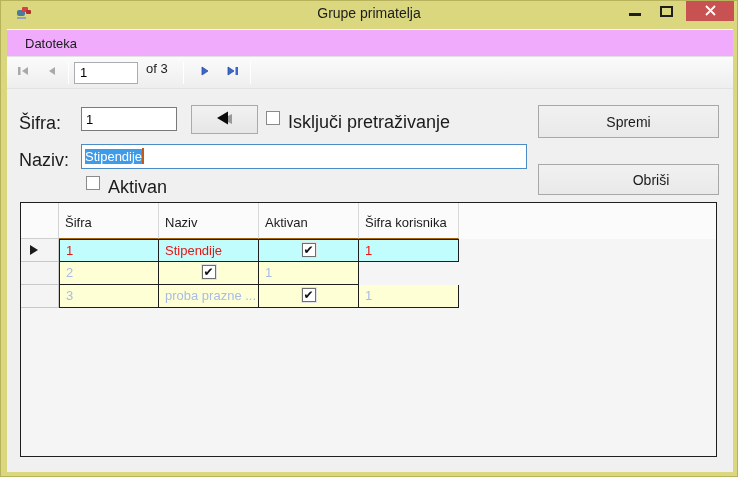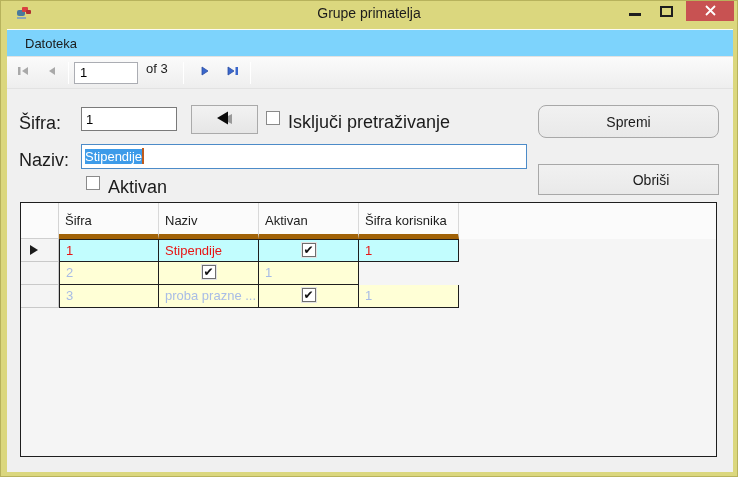--- a/index.html
+++ b/index.html
@@ -13,21 +13,21 @@
   .app-icon { position:absolute; left:14px; top:5px; width:20px; height:17px; }
   .title { position:absolute; left:0; top:4px; width:100%; text-align:center;
            font-size:14px; color:#1c1c1c; }
   .btn-min { position:absolute; right:96px; top:12px; width:12px; height:3px; background:#1e1e1e; cursor:default; }
   .btn-max { position:absolute; right:64px; top:5px; width:13px; height:11px; border:2px solid #1e1e1e; background:transparent; cursor:default; }
   .btn-close { position:absolute; right:3px; top:0; width:48px; height:20px; background:#c85252;
                display:flex; align-items:center; justify-content:center; cursor:default; }
   
   .client { position:absolute; left:6px; top:28px; width:726px; height:443px;
             background:#f0f0f0; border-top:1px solid #fbfaf2; }
-  .menubar { position:absolute; left:0; top:0; width:100%; height:26px; background:#7dd3fc; }
+  .menubar { position:absolute; left:0; top:0; width:100%; height:26px; background:#f0abfc; }
   .menu-item { display:inline-block; margin-left:14px; margin-top:6px; font-size:13px; color:#1b1b1b; padding:0 4px; }
   .toolbar { position:absolute; left:0; top:26px; width:100%; height:33px;
              background:linear-gradient(#fbfbfb,#eeeeee);
              border-top:1px solid #e2e2e2; border-bottom:1px solid #e2e2e2;
              display:flex; align-items:center; }
   .tbtn { width:24px; height:24px; border:none; background:transparent; display:flex;
           align-items:center; justify-content:center; margin-left:4px; }
   .tsep { width:1px; height:22px; background:#c6c6c6; border-right:1px solid #ffffff; margin:0 5px; }
   .nav-pos { width:64px; height:22px; border:1px solid #abadb3; font-size:13px; padding-left:5px;
              font-family:inherit; }
@@ -45,21 +45,21 @@
   .naziv-box { position:absolute; left:74px; top:114px; width:446px; height:25px;
                background:#fff; border:1px solid #4c8bc8; font-size:13px; line-height:23px;
                padding-left:3px; white-space:nowrap; overflow:hidden; }
   .sel-text { background:#3d9be9; color:#ffffff; }
   .caret { display:inline-block; width:2px; height:16px; background:#bf5b1d; vertical-align:-3px; }
   
   .grid { position:absolute; left:13px; top:172px; width:697px; height:255px;
           background:#f5f5f5; border:1px solid #1e1e1e; overflow:hidden; }
   .grid-header { display:flex; height:36px; background:#fbfbfb; }
   .g-corner { width:38px; border-right:1px solid #d4d4d4; border-bottom:1px solid #cfcfcf; background:#fbfbfb; }
-  .g-col { width:100px; border-right:1px solid #d9d9d9; border-bottom:5px solid #a16207;
+  .g-col { width:100px; border-right:1px solid #d9d9d9; border-bottom:1px solid #a16207;
            font-size:13px; color:#1b1b1b; padding:3px 2px 0 6px; line-height:15px;
            display:flex; align-items:center; background:#fbfbfb; }
   .grid-row { display:flex; height:23px; }
   .g-rowhead { width:38px; background:#f4f4f4; border-right:1px solid #c9c9c9; border-bottom:1px solid #c9c9c9;
                display:flex; align-items:center; justify-content:center; }
   .row-arrow { width:0; height:0; border-left:8px solid #1b1b1b; border-top:5px solid transparent;
                border-bottom:5px solid transparent; margin-right:12px; }
   .g-cell { width:100px; border-right:1px solid #1e1e1e; border-bottom:1px solid #1e1e1e;
             font-size:13px; padding:3px 0 0 6px; overflow:hidden; white-space:nowrap; }
   .g-cell.first { border-left:1px solid #1e1e1e; }
@@ -145,21 +145,21 @@
     <button class="lookup-btn">
       <span>
         <svg width="26" height="16" viewBox="0 0 26 16">
           <polygon points="17,3 7,8 17,13" fill="#9a9a9a" transform="translate(3,1)"></polygon>
           <polygon points="16,1.5 5,8 16,14.5" fill="#0b0b0b"></polygon>
         </svg>
       </span>
     </button>
     <div class="cb-box" style="left:259px; top:81px;"></div>
     <span class="lbl" style="left:281px; top:82px;">Isključi pretraživanje</span>
-    <button class="action-btn" style="top:75px;border-radius:8px;">Spremi</button>
+    <button class="action-btn" style="top:75px;">Spremi</button>
 
     <span class="lbl" style="left:12px; top:120px;">Naziv:</span>
     <div class="naziv-box"><span class="sel-text">Stipendije</span><span class="caret"></span></div>
     <button class="action-btn" style="top:134px; height:31px;padding-left:45px;">Obriši</button>
 
     <div class="cb-box" style="left:79px; top:146px;"></div>
     <span class="lbl" style="left:101px; top:147px;">Aktivan</span>
 
     <div class="grid">
       <div class="grid-header">

